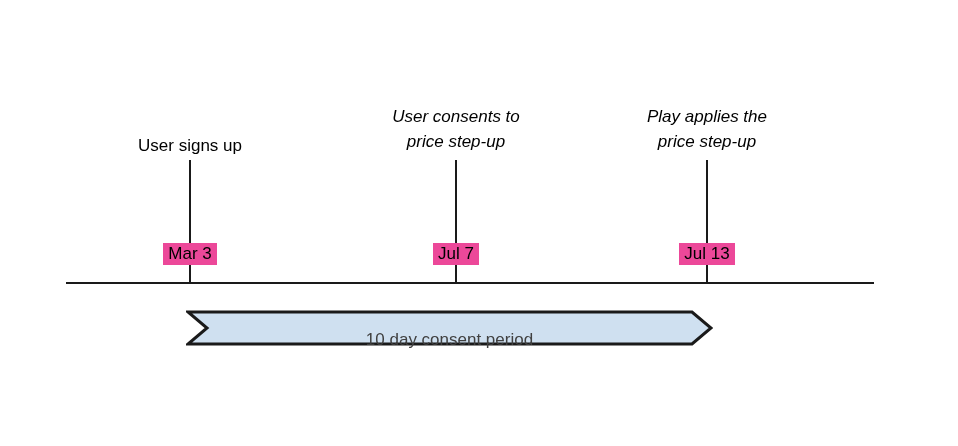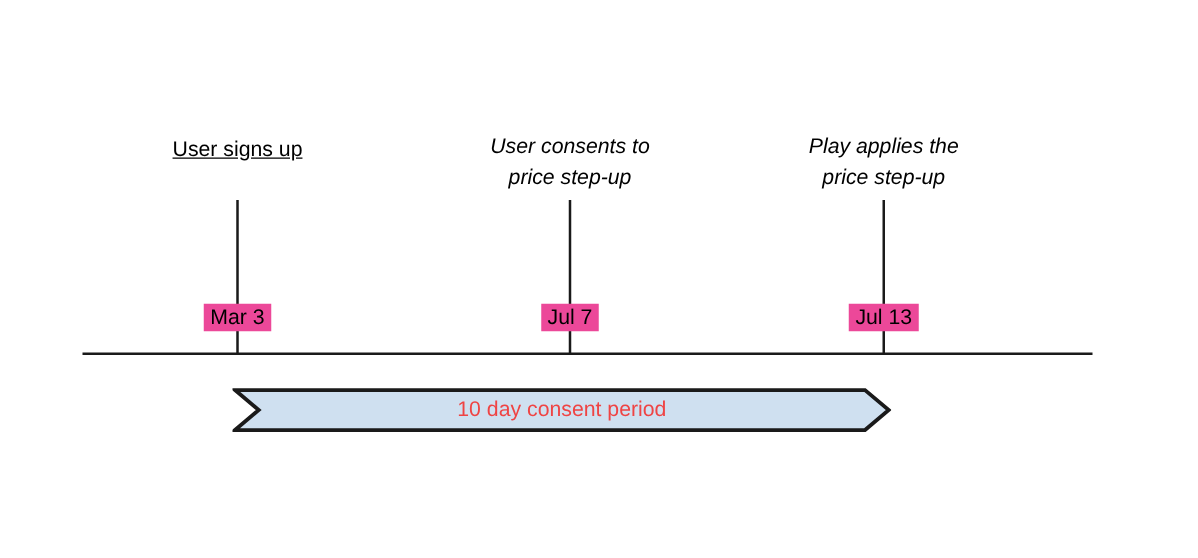--- a/index.html
+++ b/index.html
@@ -54,22 +54,21 @@
     left: -140px;
     width: 280px;
     text-align: center;
     font-size: 17px;
     line-height: 25px;
     color: #000000;
     white-space: pre-line;
   }
 
   .milestone-label.one-line {
-    top: 107px;
-    text-decoration: underline;
+    top: 133px;
   }
   .milestone-label.two-line {
     top: 104px;
     font-style: italic;
   }
 
   .milestone-date {
     position: absolute;
     top: 243px;
     left: -90px;
@@ -92,28 +91,28 @@
     height: 36px;
   }
   .period-banner svg {
     display: block;
     width: 527px;
     height: 36px;
   }
   .period-banner-label {
     position: absolute;
     left: 0;
-    top: 0;
+    top: 12px;
     width: 527px;
     height: 36px;
     display: flex;
     align-items: center;
     justify-content: center;
     font-size: 17px;
-    color: #ef4444;
+    color: #404040;
     pointer-events: none;
   }
 </style>
 </head>
 <body>
 
 <div id="timeline-diagram">
 
   <div class="axis-line"></div>
 

